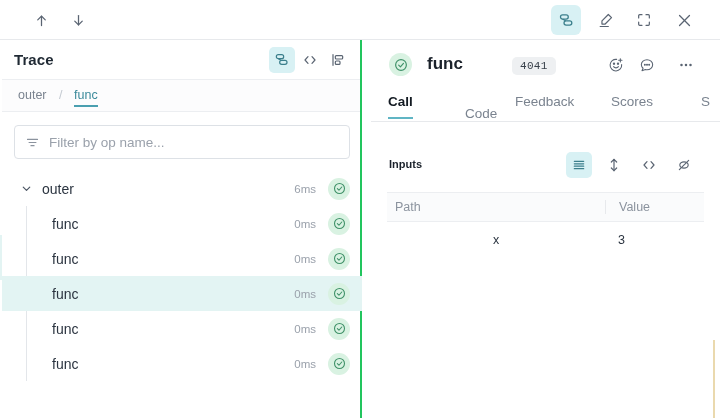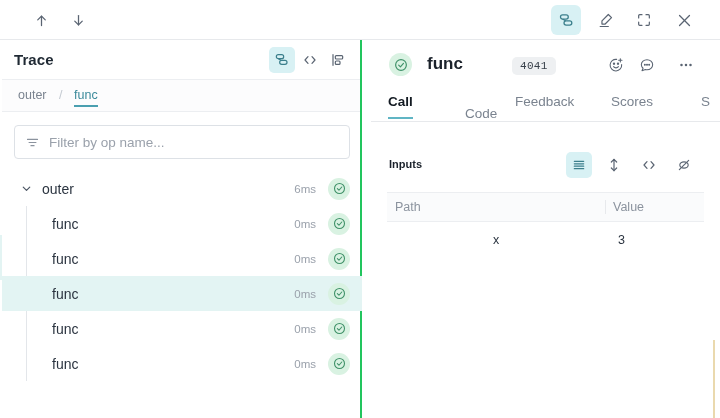--- a/index.html
+++ b/index.html
@@ -219,21 +219,21 @@
     width: 317px;
   }
   .tbl-head {
     display: flex; height: 30px; align-items: center;
     background: #fafbfc;
     border-top: 1px solid #eceef1;
     border-bottom: 1px solid #eceef1;
   }
   .th { font-size: 12.5px; color: #8b939e; }
   .th-path { width: 218px; padding-left: 8px; }
-  .th-val  { flex: 1; padding-left: 7px; border-left: 1px solid #e7e9ec; }
+  .th-val  { flex: 1; padding-left: 13px; border-left: 1px solid #e7e9ec; }
   .tbl-row { display: flex; height: 36px; align-items: center; }
   .td { font-size: 12.5px; color: #2b3440; }
   .td-path { width: 218px; text-align: center; }
   .td-val  { flex: 1; padding-left: 13px; }
 
   
   .sec-output { position: absolute; left: 18px; top: 325px; }
   .out-val { margin-top: 16px; font-size: 13.5px; color: #39414b; }
 
   

